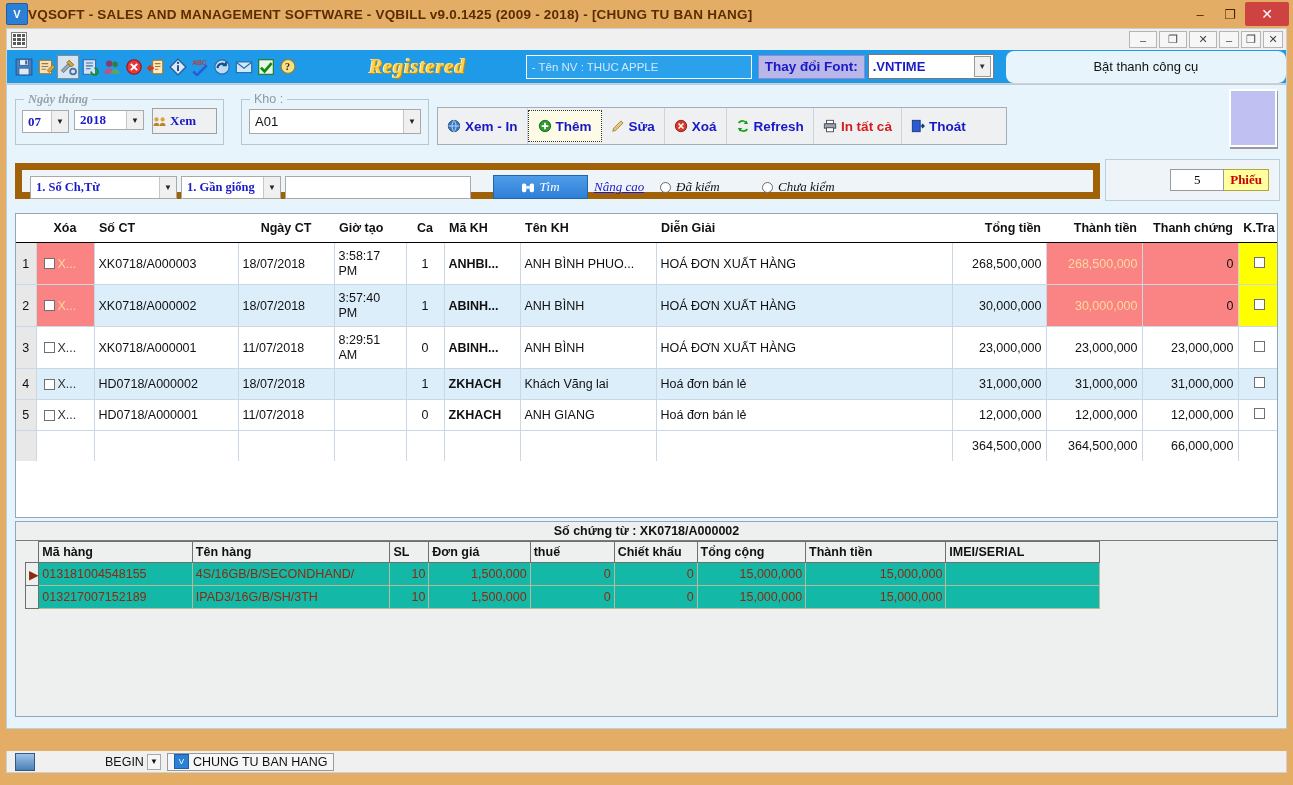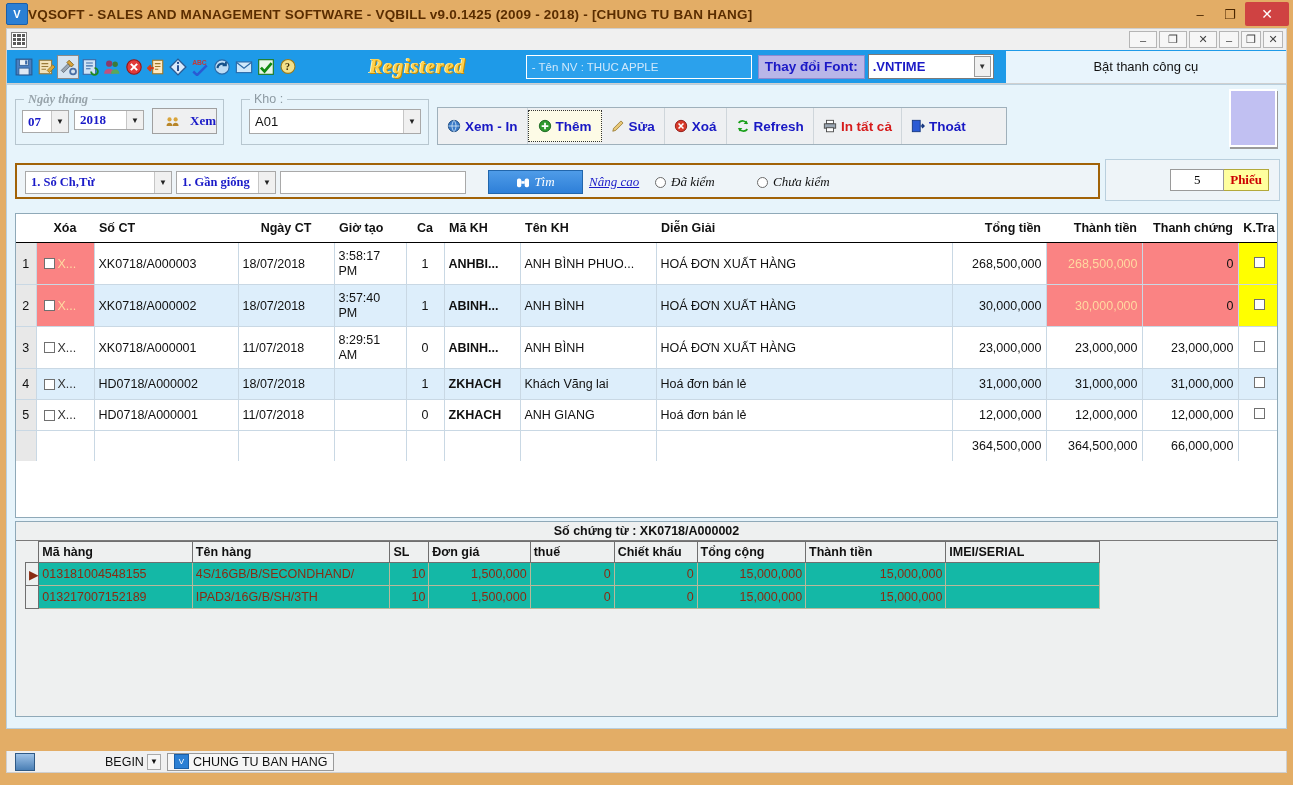--- a/index.html
+++ b/index.html
@@ -105,21 +105,21 @@
   }
   .fontsel span{flex:1;padding-left:4px;font-size:13px;font-weight:bold;color:#1a19c6;}
   .arrowbtn{
     width:17px;height:21px;margin-right:2px;background:#f0f0f0;
     border:1px solid #9a9a9a;display:flex;align-items:center;justify-content:center;
     font-size:8px;color:#333;box-sizing:border-box;
   }
   .batthanh{
     margin-left:12px;flex:1;height:32px;background:#e8f4fc;
     display:flex;align-items:center;justify-content:center;
-    font-size:13px;color:#111;
+    font-size:13px;color:#111;border-radius:8px;
   }
   
   .client{
     position:absolute;left:6px;top:84px;width:1281px;height:645px;
     background:#e7f4fb;
     border:1px solid #b9cfdd;box-sizing:border-box;
     overflow:hidden;
   }
   
   .grp{
@@ -137,22 +137,22 @@
     position:absolute;
   }
   .combo .val{flex:1;padding-left:5px;}
   .combo .dd{
     width:16px;height:100%;background:#f0f0f0;border-left:1px solid #c6c6c6;
     display:flex;align-items:center;justify-content:center;font-size:8px;color:#222;
   }
   .combo.blue .val{color:#1a1ac8;font-weight:bold;font-family:"Liberation Serif",serif;}
   .btn3d{
     position:absolute;background:#eff0f1;border:1px solid #a0a0a0;
-    box-sizing:border-box;display:flex;align-items:center;justify-content:flex-end;
-    gap:10px;font-size:13px;
+    box-sizing:border-box;display:flex;align-items:center;justify-content:flex-start;
+    gap:3px;font-size:13px;
   }
   .xembtn{color:#1a1ac8;font-weight:bold;font-family:"Liberation Serif",serif;}
   
   .actionbar{
     position:absolute;left:436px;top:106px;width:570px;height:38px;
     background:#eef0f2;border:1px solid #9fb0bb;box-sizing:border-box;
     display:flex;align-items:stretch;
   }
   .act{
     flex:0 0 auto;padding:0 9px;display:flex;align-items:center;gap:4px;
@@ -161,21 +161,21 @@
     font-family:"Liberation Sans",sans-serif;
     text-align:right;
   }
   .act:last-child{border-right:none;}
   .act.focused{border:1px dotted #333;background:#fdfbe6;margin:2px 0;}
   .act .ico{font-size:12px;}
   .act.red{color:#d61c1c;}
   
   .searchrow{
     position:absolute;left:14px;top:162px;width:1085px;height:36px;
-    background:#eef4f8;border:2px solid #a16207;box-sizing:border-box;
+    background:#eef4f8;border:7px solid #a16207;box-sizing:border-box;
   }
   .countbox{
     position:absolute;left:1104px;top:158px;width:175px;height:42px;
     background:#eef4f8;border:1px solid #b9cfdd;box-sizing:border-box;
     display:flex;align-items:center;justify-content:flex-end;gap:0;padding-right:10px;
   }
   .cntval{
     width:54px;height:22px;background:#fff;border:1px solid #9a9a9a;
     display:flex;align-items:center;justify-content:center;font-size:13px;
     box-sizing:border-box;font-family:"Liberation Serif",serif;

